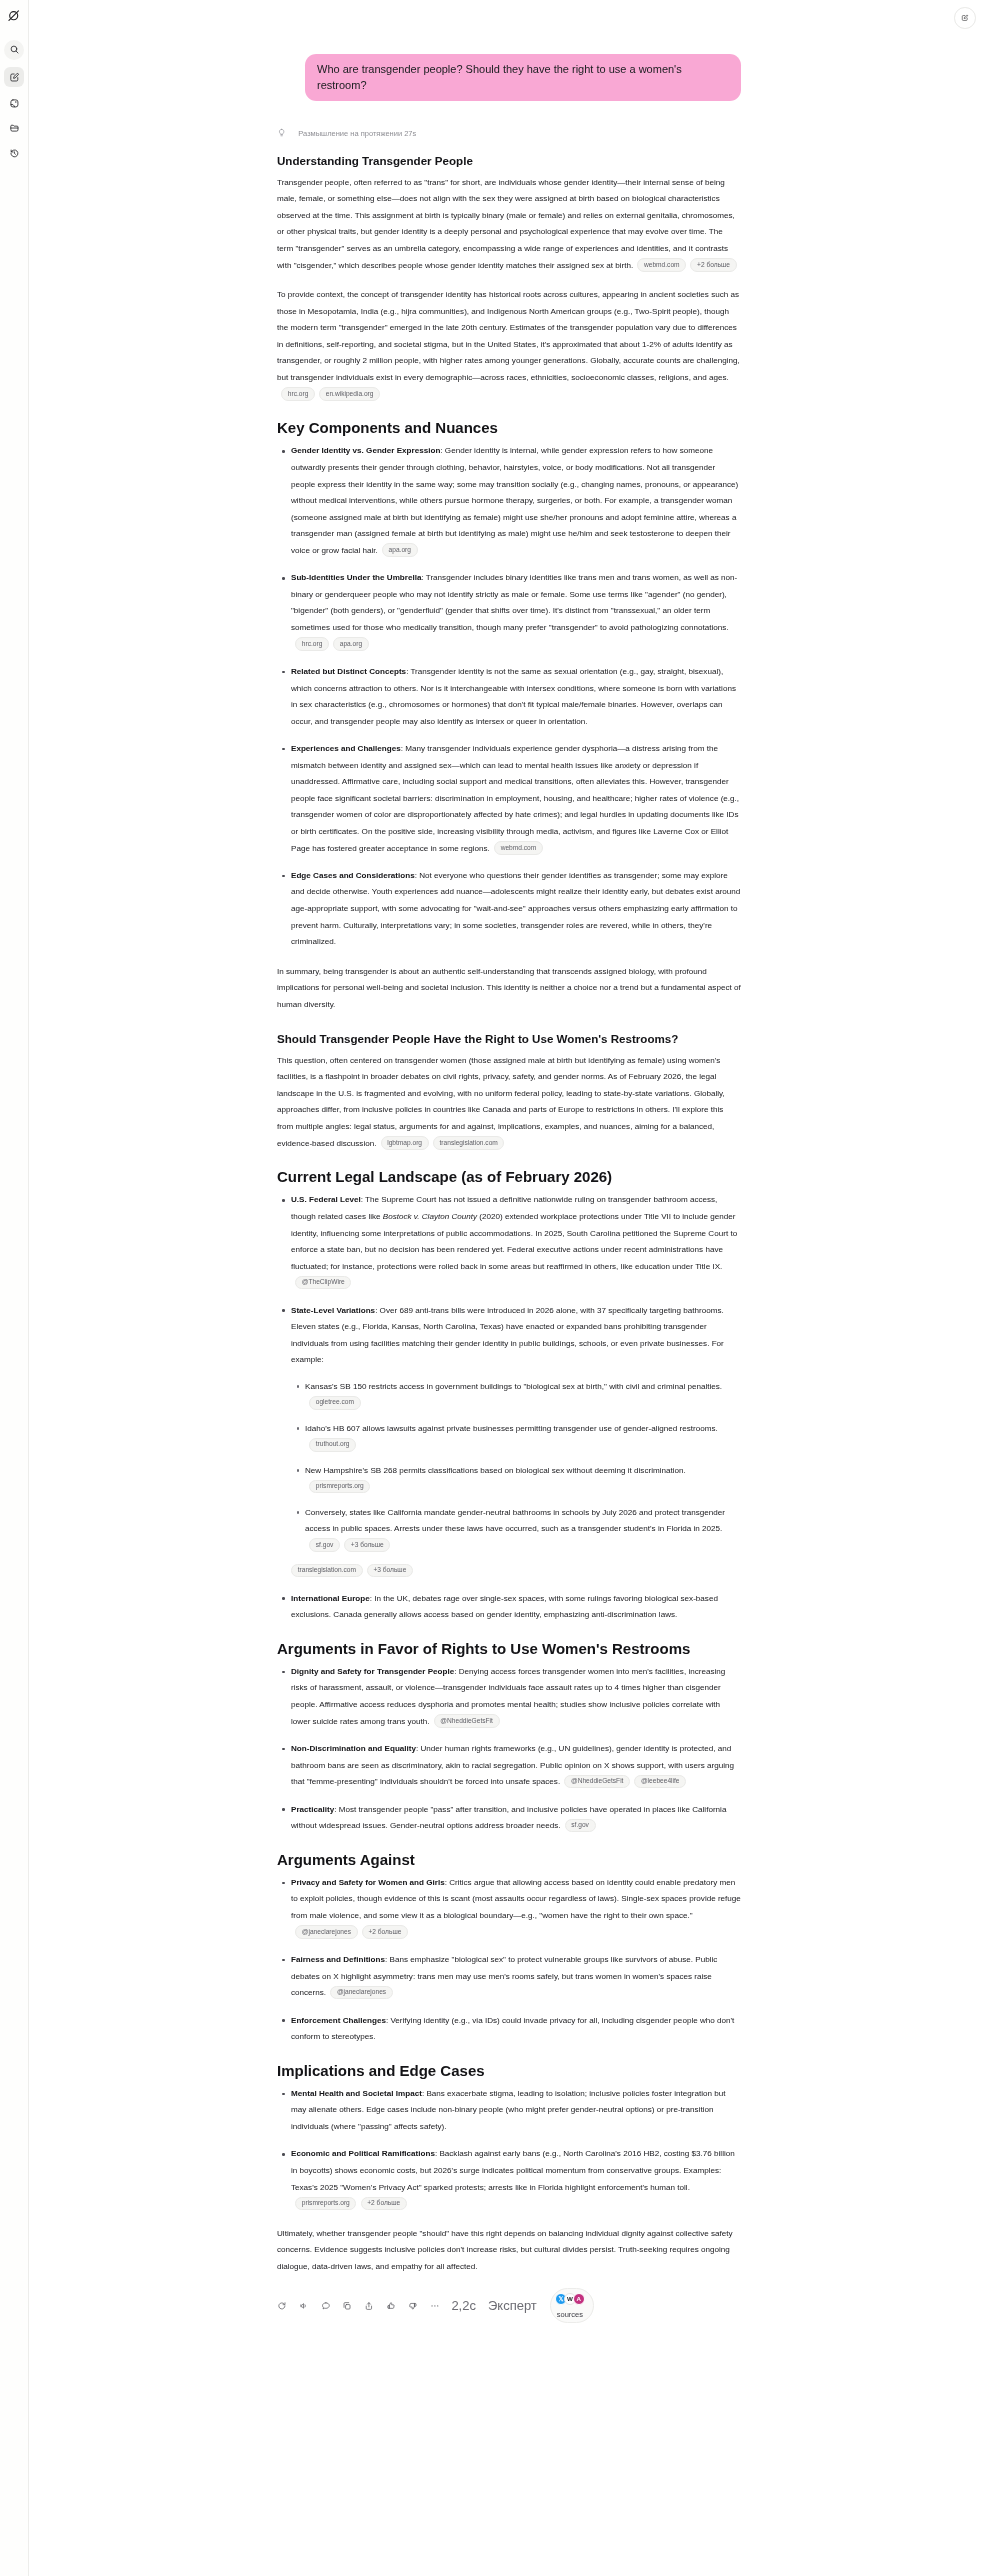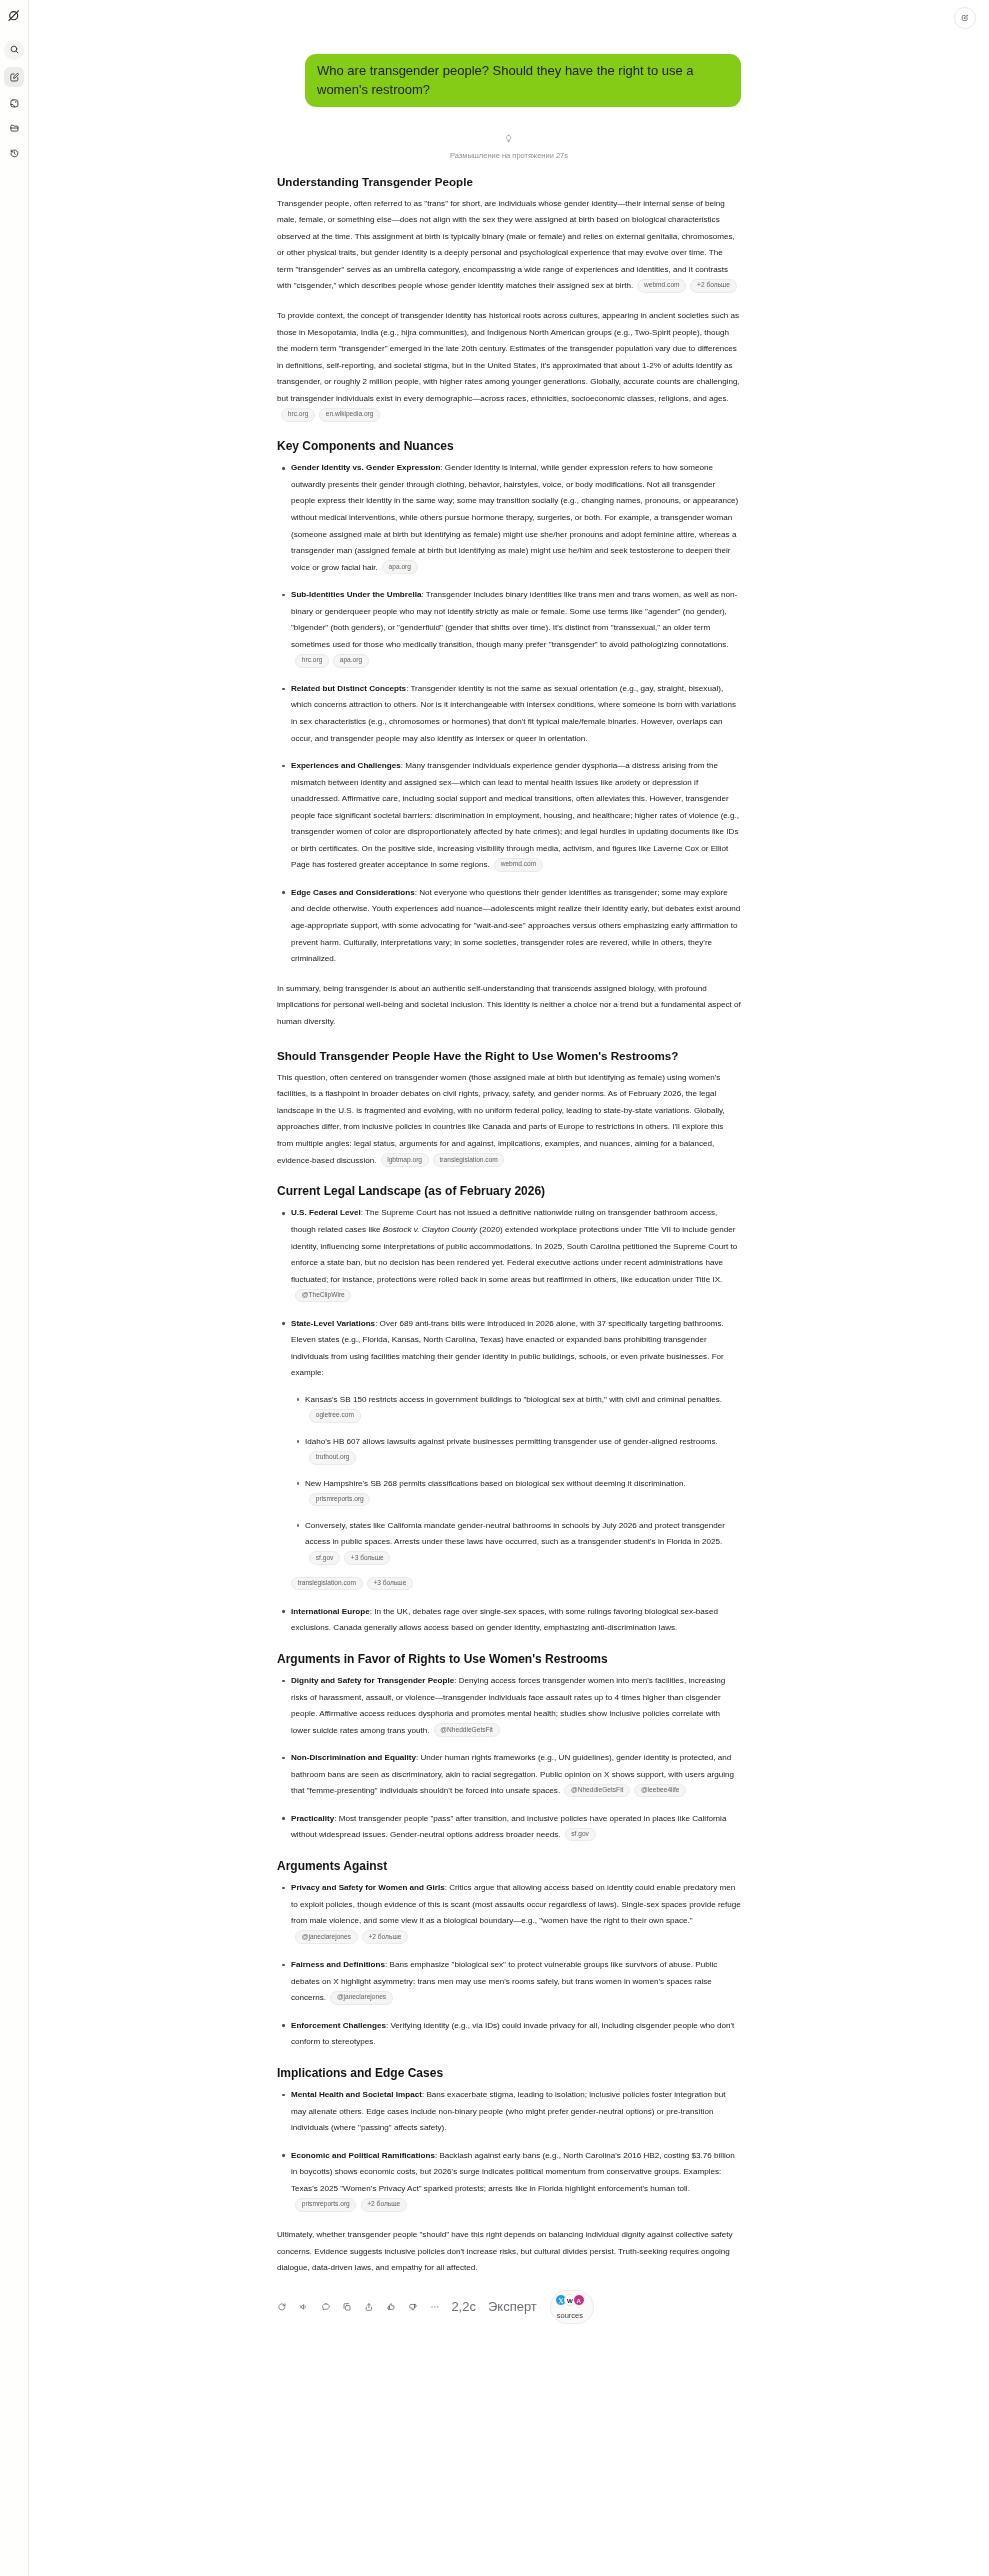--- a/index.html
+++ b/index.html
@@ -22,30 +22,30 @@
   
   .newchat-top{
     position:absolute;top:7.2px;right:13.4px;width:21.6px;height:21.6px;border-radius:50%;
     border:0.5px solid #e9e9e7;background:#fff;display:flex;align-items:center;justify-content:center;color:#232326;
   }
   
   .main{margin-left:29px;}
   .column{width:464px;margin:0 auto;padding-top:54px;}
   .bubble-row{display:flex;justify-content:flex-end;margin-bottom:27px;}
   .user-bubble{
-    background:#84cc16;border-radius:11.3px;padding:7.7px 12px;
-    font-size:13px;line-height:1.45;color:#202024;max-width:412px;
-  }
-  .thinking-row{display:flex;align-items:center;gap:6px;color:#8f8f95;font-size:7.5px;margin-bottom:13.4px;flex-direction:column;}
+    background:#f9a8d4;border-radius:11.3px;padding:7.7px 12px;
+    font-size:11px;line-height:1.45;color:#202024;max-width:412px;
+  }
+  .thinking-row{display:flex;align-items:center;gap:12px;color:#8f8f95;font-size:7.5px;margin-bottom:13.4px;}
   .thinking-row svg{flex:none;}
   
   .answer{font-size:8.1px;line-height:2.05;color:#202024;}
   .answer h2{font-size:11.6px;line-height:1.3;font-weight:bold;margin:17.5px 0 6.7px;color:#141417;}
   .answer h2:first-child{margin-top:0;}
-  .answer h3{font-size:12px;line-height:1.3;font-weight:bold;margin:15px 0 5.7px;color:#141417;}
+  .answer h3{font-size:15px;line-height:1.3;font-weight:bold;margin:15px 0 5.7px;color:#141417;}
   .answer p{margin:0 0 13px;}
   ul.blist{list-style:none;padding:0 0 0 14px;margin:0 0 13px;}
   ul.blist>li{position:relative;margin-bottom:10.8px;}
   ul.blist>li::before{content:"";position:absolute;left:-8.8px;top:6.7px;width:2.6px;height:2.6px;border-radius:50%;background:#4b4b52;}
   ul.sublist{list-style:none;padding:0 0 0 14px;margin:9.8px 0 0;}
   ul.sublist>li{position:relative;margin-bottom:8.8px;}
   ul.sublist>li::before{content:"";position:absolute;left:-8.2px;top:6.7px;width:2.3px;height:2.3px;border-radius:50%;background:#6b6b72;}
   .lead{font-weight:bold;color:#141417;}
   .chip{
     display:inline-block;background:#f5f5f3;border:0.5px solid #eaeae8;color:#5f5f66;

